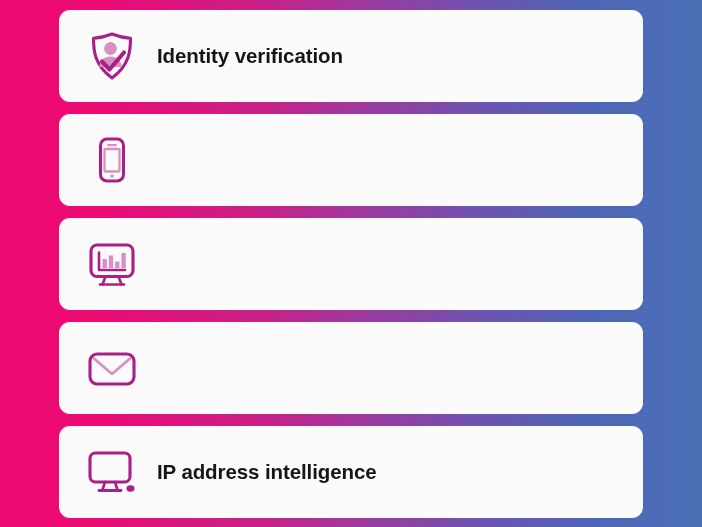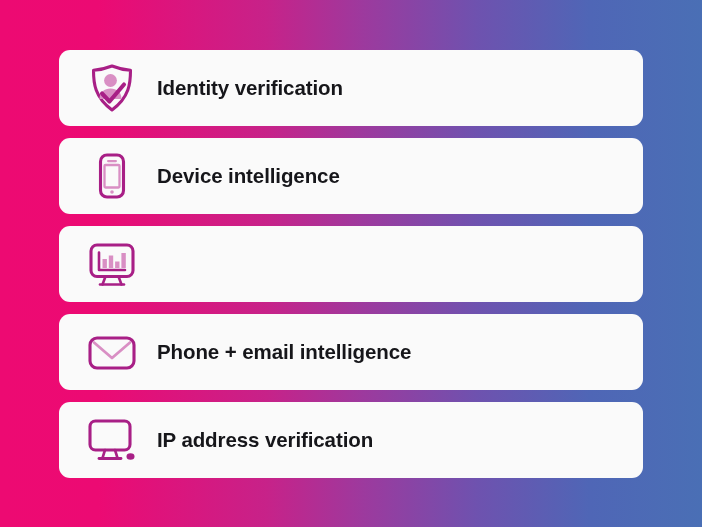--- a/index.html
+++ b/index.html
@@ -35,21 +35,21 @@
   #card-list {
     display: flex;
     flex-direction: column;
     gap: 12px;
     width: 100%;
   }
 
   .feature-card {
     background: #FAFAFA;
     border-radius: 11px;
-    height: 76px;
+    height: 92px;
     display: flex;
     align-items: center;
     padding: 0 22px;
     box-sizing: border-box;
     text-align: center;
   }
 
   .card-icon {
     width: 62px;
     min-width: 62px;
@@ -93,21 +93,20 @@
 
     <div class="feature-card">
       <span class="card-icon">
         <svg width="54" height="54" viewBox="0 0 54 54">
           <rect x="15.5" y="6" width="23" height="42" rx="6.5" ry="6.5" fill="none" stroke="#A81F86" stroke-width="3.1"></rect>
           <rect x="19.5" y="16" width="15" height="22.5" rx="1" ry="1" fill="none" stroke="#D98FC4" stroke-width="2.3"></rect>
           <rect x="22" y="11" width="10" height="2.2" rx="1.1" ry="1.1" fill="#D98FC4"></rect>
           <circle cx="27" cy="43" r="1.8" fill="#D98FC4"></circle>
         </svg>
       </span>
-      <span class="card-label">Device intelligence</span>
     </div>
 
     <div class="feature-card">
       <span class="card-icon">
         <svg width="54" height="54" viewBox="0 0 54 54">
           <rect x="6" y="8" width="42" height="31.5" rx="6" ry="6" fill="none" stroke="#A81F86" stroke-width="3.1"></rect>
           <path d="M14 15.5 L14 33 L40 33" fill="none" stroke="#A81F86" stroke-width="2.6" stroke-linecap="round" stroke-linejoin="round"></path>
           <rect x="17.5" y="22" width="4.4" height="9" fill="#D98FC4"></rect>
           <rect x="23.8" y="18.5" width="4.4" height="12.5" fill="#D98FC4"></rect>
           <rect x="30.1" y="24.5" width="4.4" height="6.5" fill="#D98FC4"></rect>
@@ -118,29 +117,28 @@
       </span>
     </div>
 
     <div class="feature-card">
       <span class="card-icon">
         <svg width="54" height="54" viewBox="0 0 54 54">
           <rect x="5" y="13" width="44" height="30" rx="7" ry="7" fill="none" stroke="#A81F86" stroke-width="3.1"></rect>
           <path d="M9 17.5 L27 33 L45 17.5" fill="none" stroke="#D98FC4" stroke-width="2.8" stroke-linecap="round" stroke-linejoin="round"></path>
         </svg>
       </span>
-      <span class="card-label">Phone + email intelligence</span>
     </div>
 
     <div class="feature-card">
       <span class="card-icon">
         <svg width="54" height="54" viewBox="0 0 54 54">
           <rect x="5" y="8" width="40" height="29" rx="5.5" ry="5.5" fill="none" stroke="#A81F86" stroke-width="3.1"></rect>
           <path d="M20 37 L17.5 45 M30 37 L32.5 45" fill="none" stroke="#A81F86" stroke-width="2.6" stroke-linecap="round"></path>
           <path d="M14 45.5 L36 45.5" fill="none" stroke="#A81F86" stroke-width="2.8" stroke-linecap="round"></path>
           <ellipse cx="45.5" cy="43.5" rx="4" ry="3.2" fill="#A81F86"></ellipse>
         </svg>
       </span>
-      <span class="card-label">IP address verification</span>
+      <span class="card-label">IP address intelligence</span>
     </div>
 
   </div>
 </div>
 
 </body></html>

